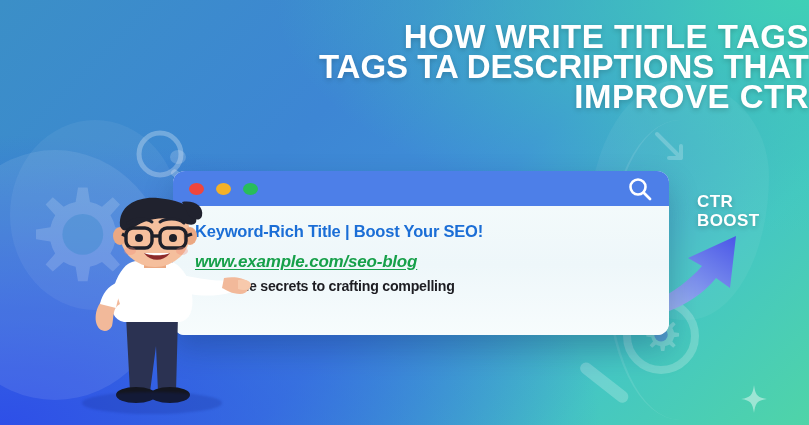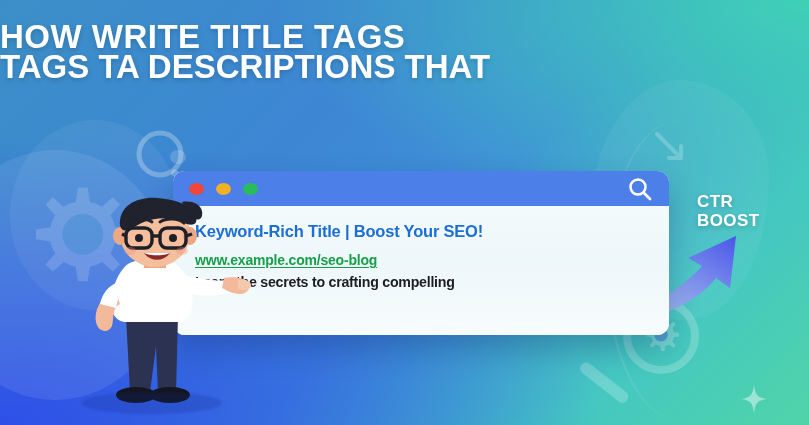--- a/index.html
+++ b/index.html
@@ -27,21 +27,21 @@
         border-radius:60% 0 0 60%/50% 0 0 50%;}
 
   
   .gear{position:absolute;}
 
   .magnifier{position:absolute;}
 
   
   .headline{
     position:absolute;left:0;right:0;top:22px;
-    text-align:left;
+    text-align:right;
     color:#ffffff;
     font-weight:bold;
     font-size:33px;
     line-height:30px;
     letter-spacing:.5px;
     text-shadow:0 2px 5px rgba(0,0,0,.18);
     z-index:6;
     white-space:nowrap;
   }
   .headline div{padding:0;}
@@ -74,23 +74,23 @@
     position:relative;height:129px;
     background:linear-gradient(180deg,#f3fafb 0%, #eef7fa 45%, #f7fcfd 100%);
     padding:16px 20px 0 22px;
     box-sizing:border-box;
   }
   .snip-title{
     color:#1b6ed6;font-weight:bold;font-size:16.5px;letter-spacing:-.2px;
     margin:0 0 2px 0;
   }
   .snip-url{
-    color:#17a04a;font-weight:bold;font-size:14px;letter-spacing:-.2px;
+    color:#17a04a;font-weight:bold;font-size:17px;letter-spacing:-.2px;
     text-decoration:underline;text-underline-offset:2px;
-    margin:9px 0 6px 0;display:inline-block;
+    margin:9px 0 6px 0;display:inline-block;font-style:italic;
   }
   .snip-desc{
     color:#1d1d22;font-weight:bold;font-size:14.2px;line-height:17px;
     letter-spacing:-.25px;margin:0;
   }
   .snip-desc span{display:block;}
 
   
   .ctr-boost{
     position:absolute;right:22px;top:192px;width:90px;
@@ -155,20 +155,21 @@
 
   <div style="position:absolute;right:42px;top:385px;width:26px;height:28px;">
     <svg width="26" height="28" viewBox="0 0 26 28">
       <path d="M13 0 C14.5 10 16 12.5 26 14 C16 15.5 14.5 18 13 28 C11.5 18 10 15.5 0 14 C10 12.5 11.5 10 13 0 Z" fill="rgba(255,255,255,0.45)"></path>
     </svg>
   </div>
 
   <div class="headline">
     <div class="hl-1">HOW WRITE TITLE TAGS</div>
     <div class="hl-2">TAGS TA DESCRIPTIONS THAT</div>
+    <div class="hl-3">IMPROVE CTR</div>
   </div>
 
   <div class="arrow-wrap">
     <svg width="160" height="92" viewBox="0 0 160 92">
       <defs>
         <linearGradient id="agrad" x1="0" y1="1" x2="1" y2="0">
           <stop offset="0%" stop-color="#c6d4f6" stop-opacity="0.75"></stop>
           <stop offset="45%" stop-color="#8fa6ee"></stop>
           <stop offset="100%" stop-color="#4a56e8"></stop>
         </linearGradient>

